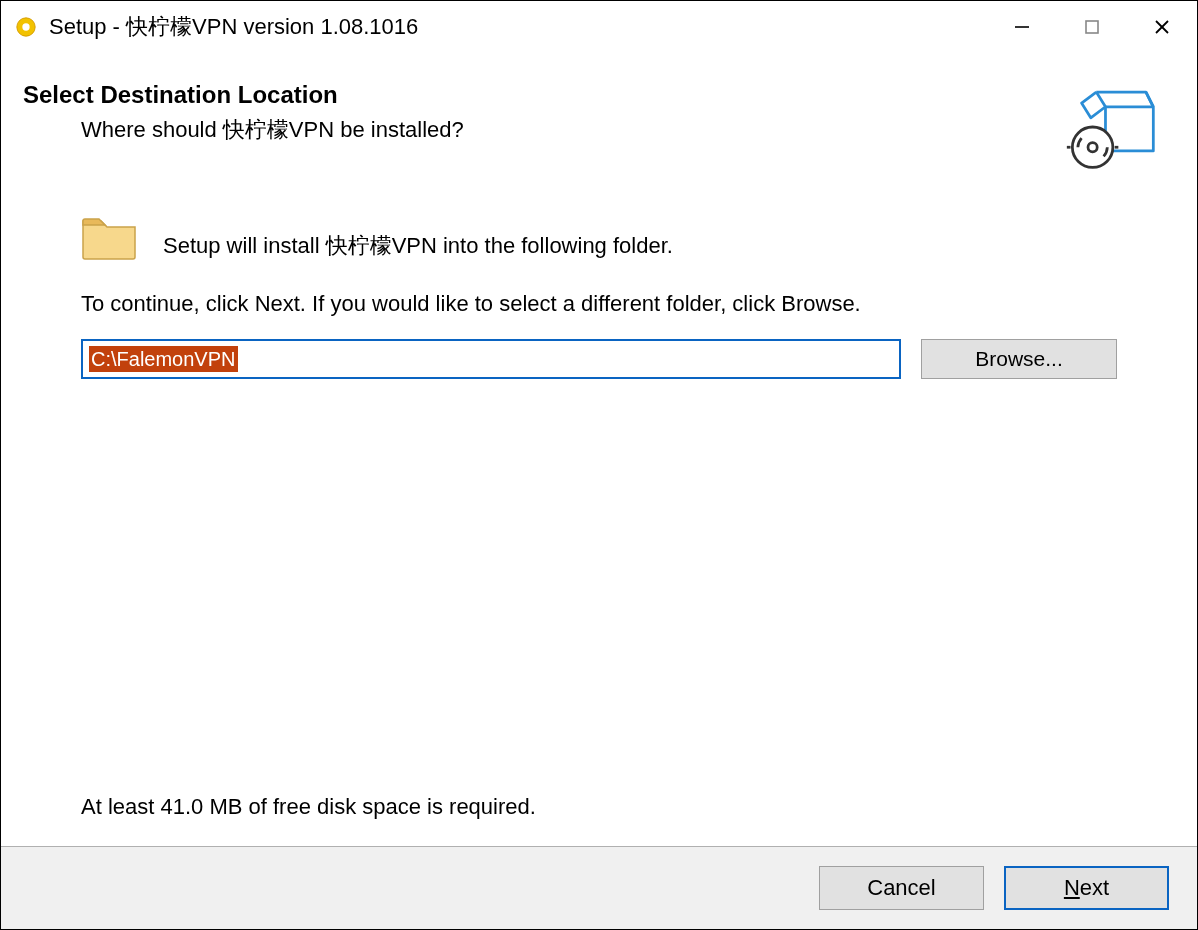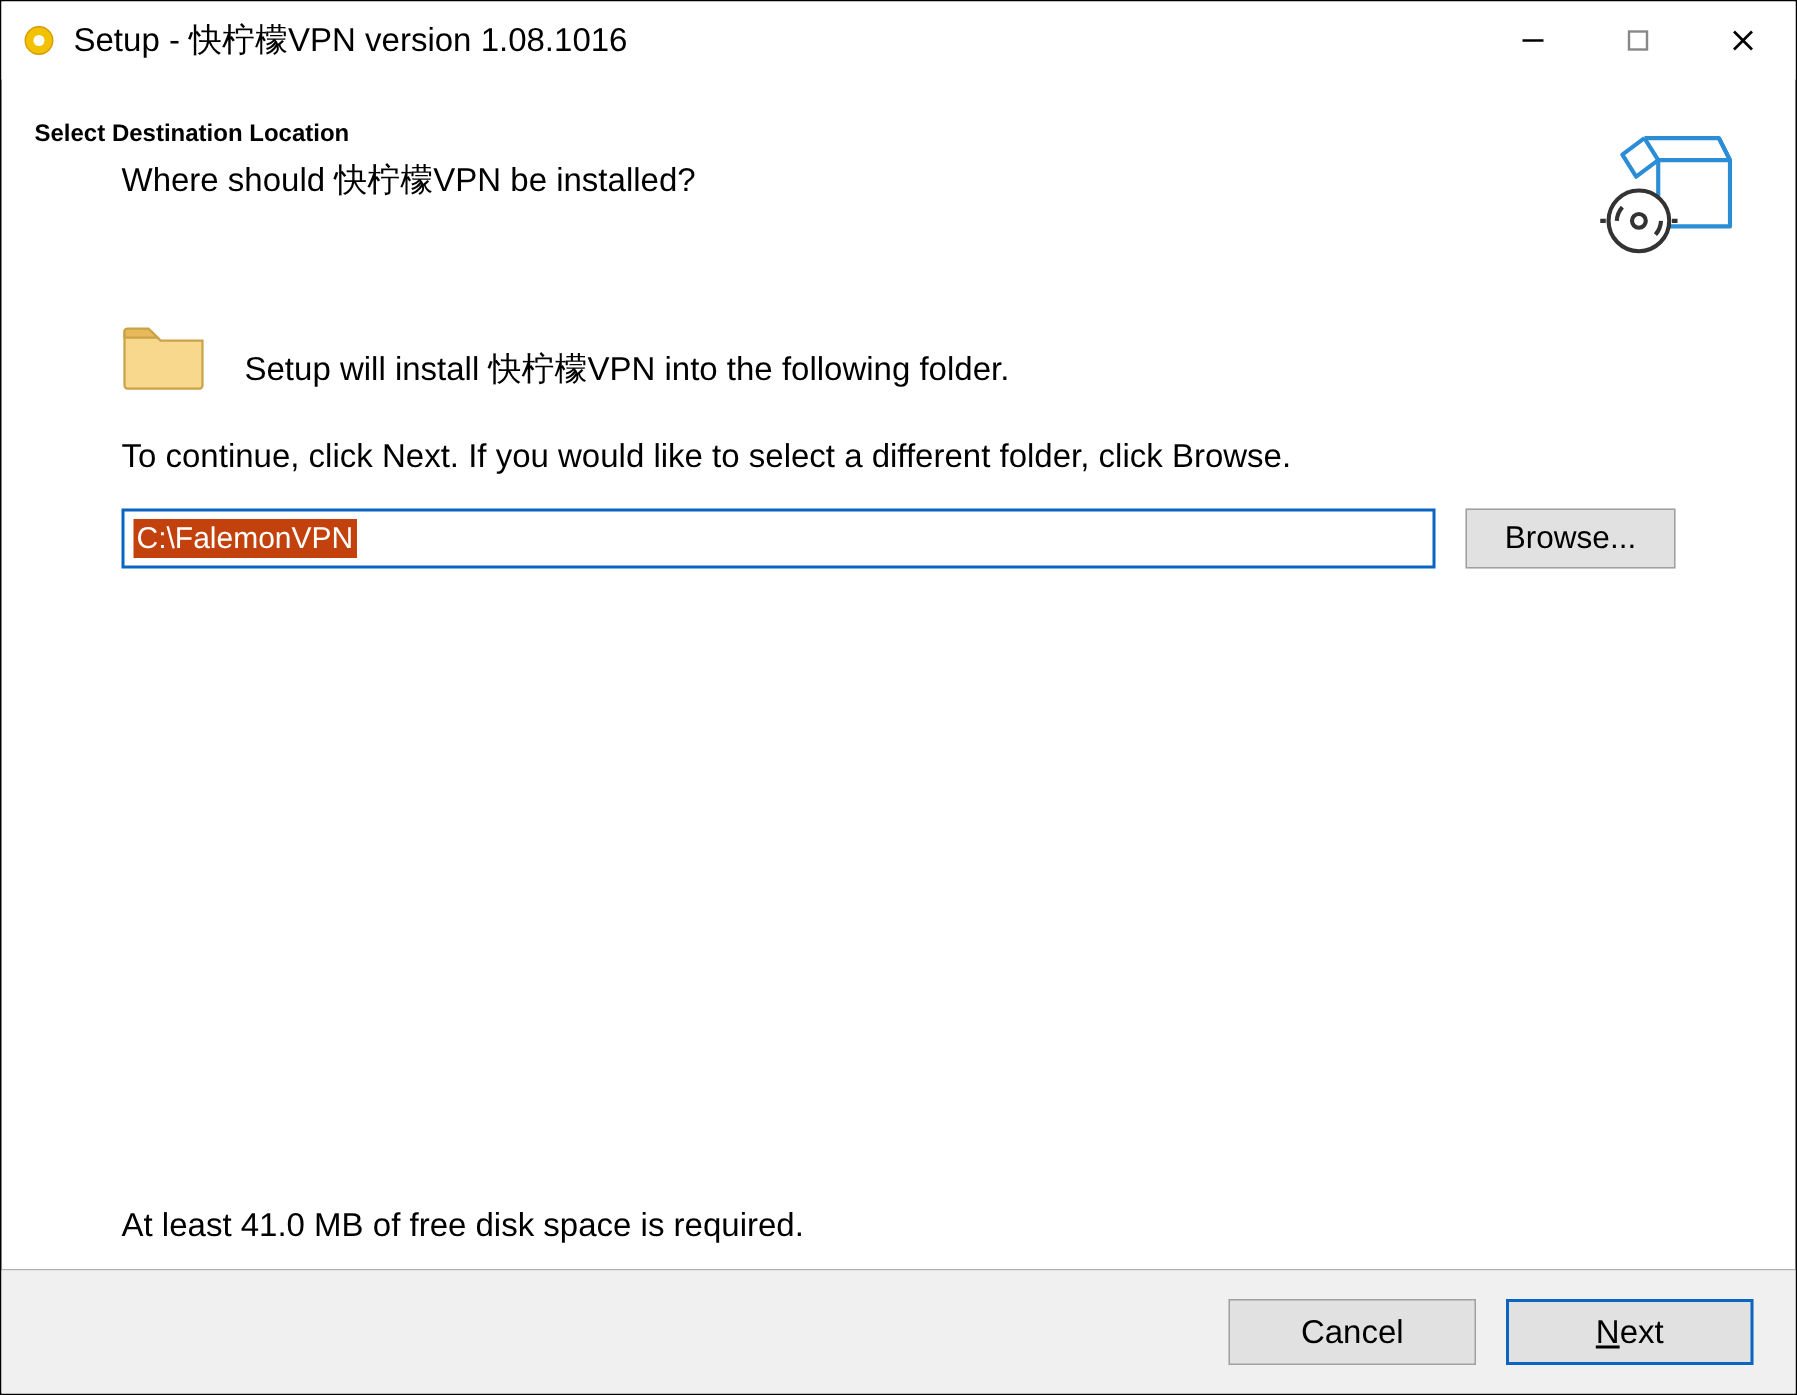--- a/index.html
+++ b/index.html
@@ -58,21 +58,21 @@
 
   
   .header {
     padding: 28px 40px 10px 22px;
     display: flex;
     align-items: flex-start;
     justify-content: space-between;
   }
   .header-text h1 {
     margin: 0 0 6px 0;
-    font-size: 16px;
+    font-size: 24px;
     font-weight: 700;
   }
   .header-text p {
     margin: 0 0 0 58px;
     font-size: 22px;
     font-weight: 400;
     text-align: right;
   }
   .wizard-icon {
     width: 92px;
@@ -120,35 +120,35 @@
   }
   .path-input-wrap .selected-text {
     background: #c2410c;
     color: #fff;
     font-size: 20px;
     line-height: 26px;
     padding: 0 2px;
     white-space: pre;
   }
   .browse-btn {
-    width: 140px;
+    width: 196px;
     height: 40px;
     box-sizing: border-box;
     background: #e1e1e1;
     border: 1px solid #a0a0a0;
     font-size: 21px;
     display:flex;
     align-items:center;
     justify-content:center;
   }
 
   .spacer { flex: 1 1 auto; }
 
   .disk-req {
-    margin-bottom: 16px;
+    margin-bottom: 26px;
   }
 
   
   .footer-sep {
     height: 0;
     border-top: 1px solid #b0b0b0;
   }
   .footer {
     height: 82px;
     background: #f0f0f0;

